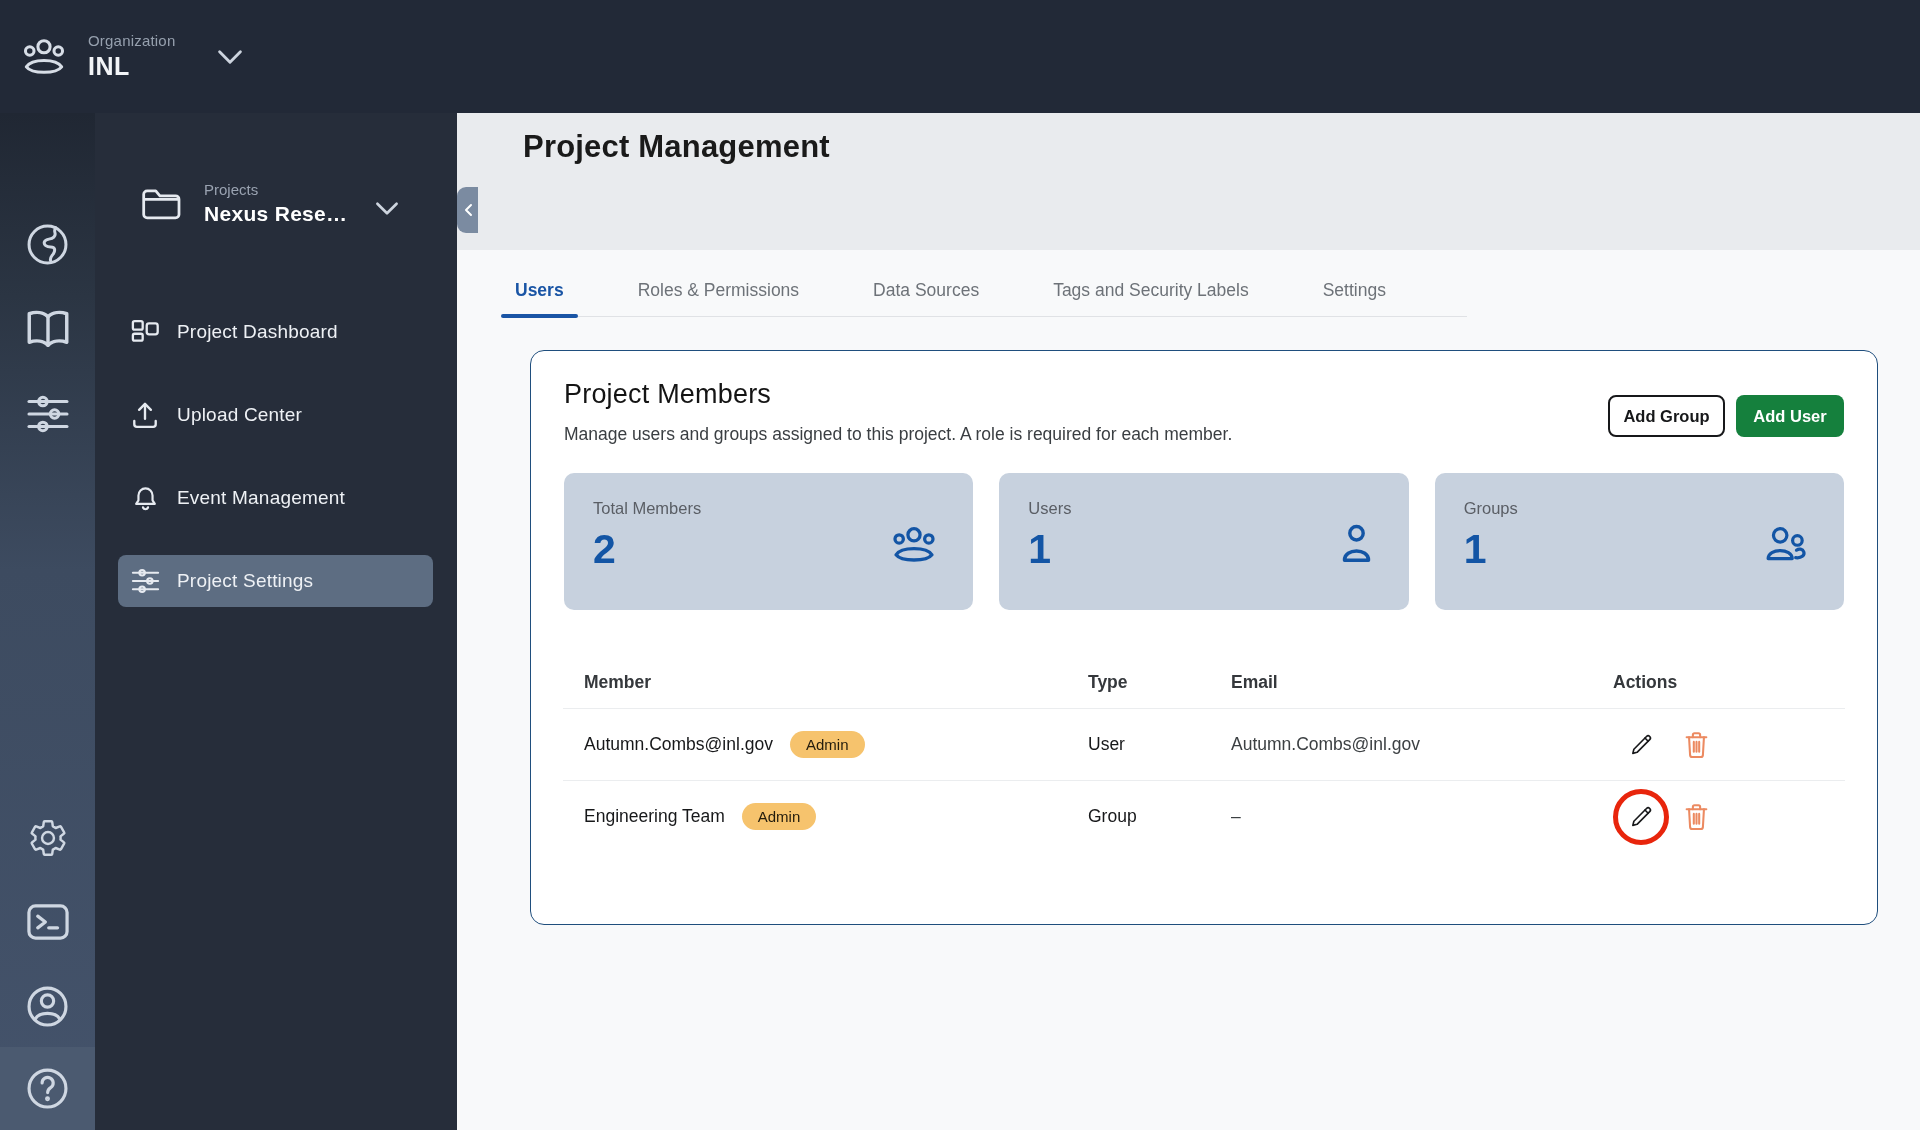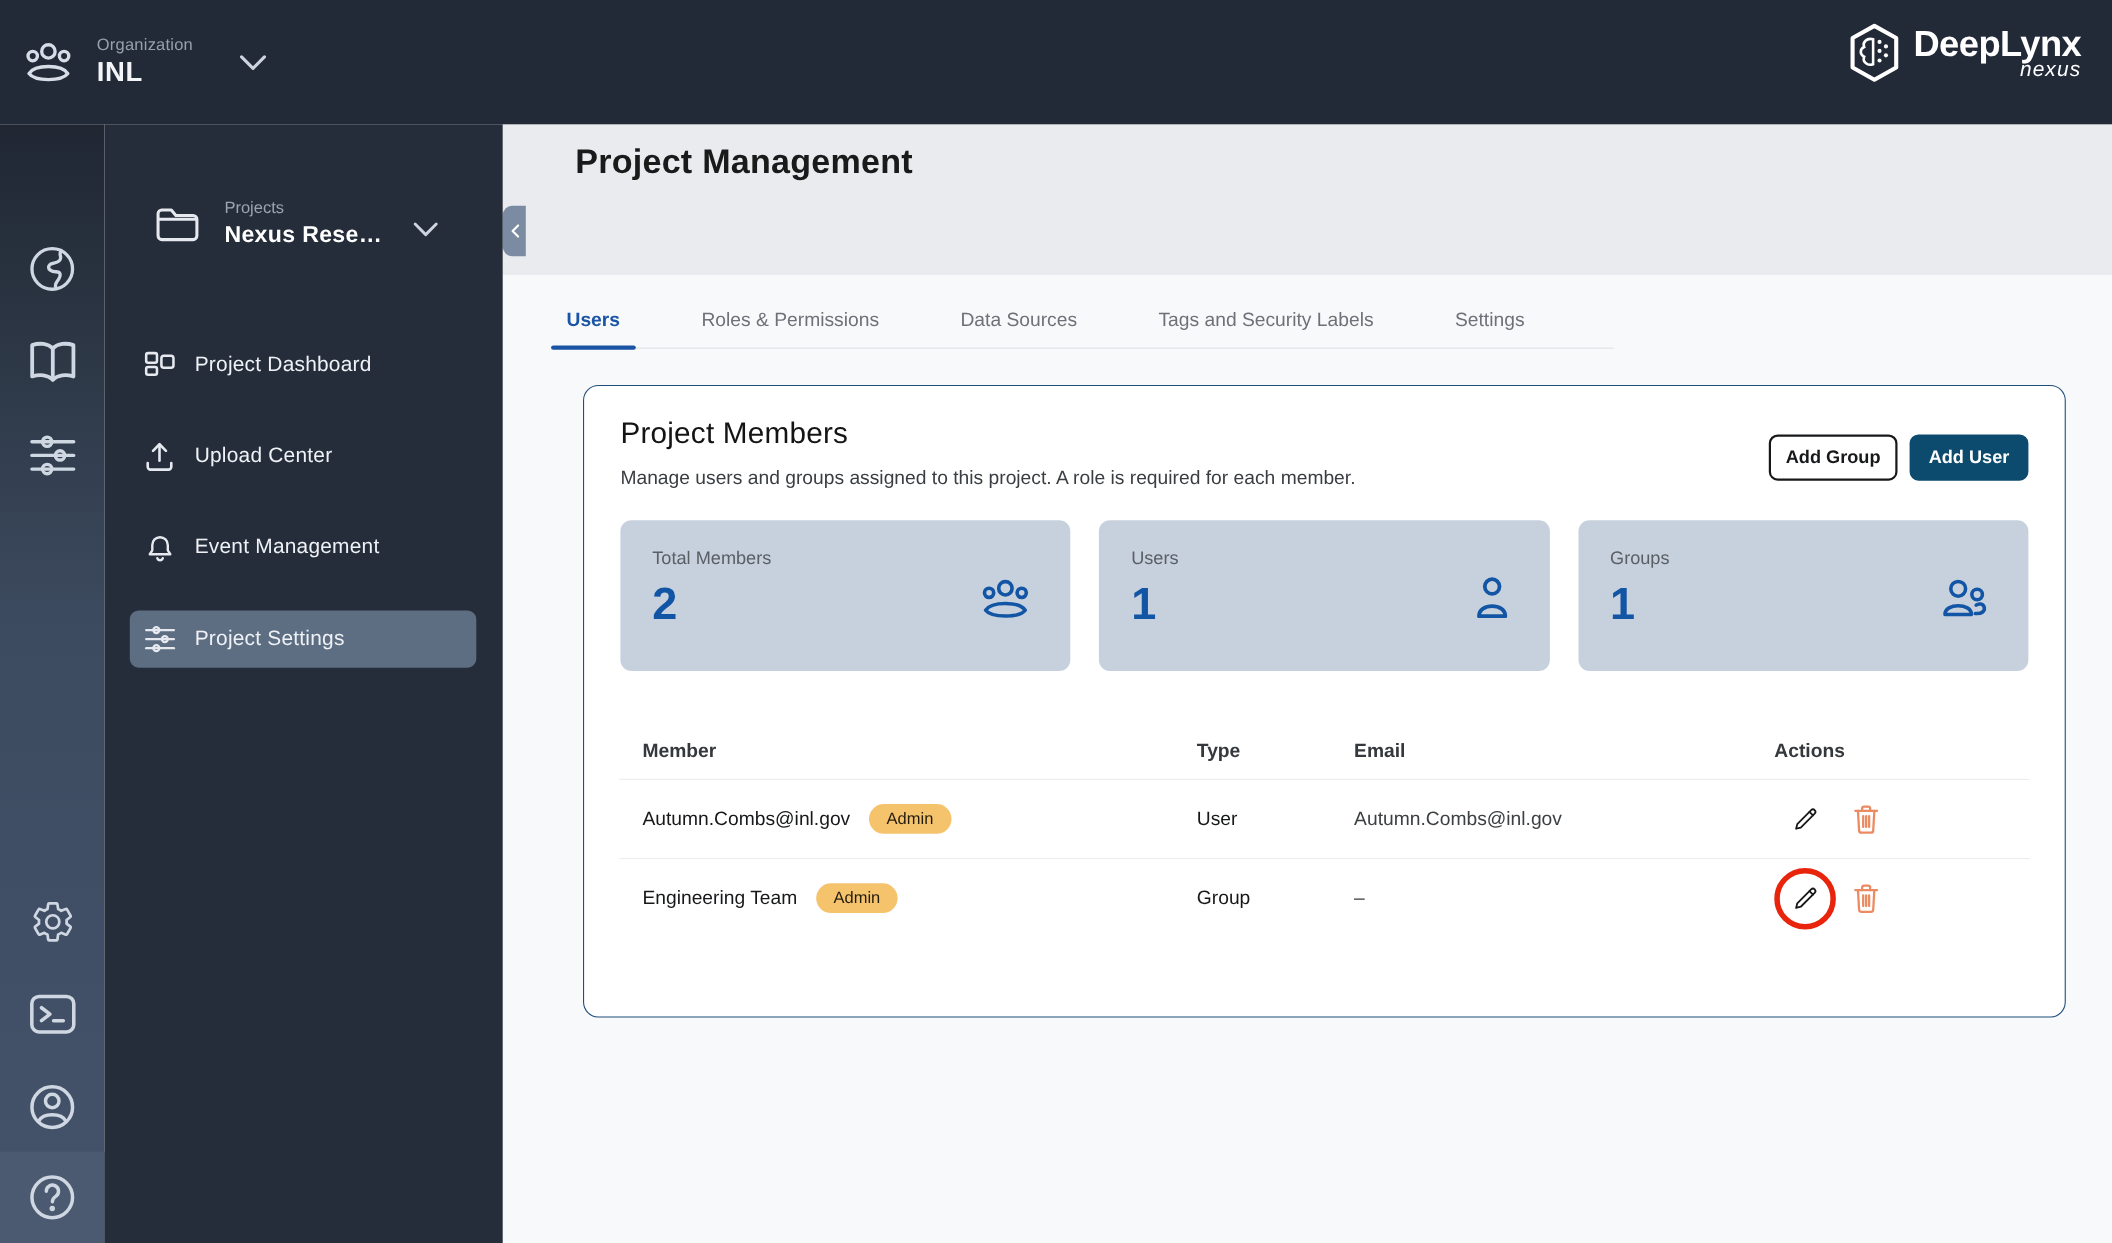--- a/index.html
+++ b/index.html
@@ -88,21 +88,21 @@
   .panel {
     position:absolute; left:73px; top:237px; width:1348px; height:575px;
     background:#ffffff; border:1px solid #1f4e7d; border-radius:14px;
   }
   .panel-title { margin:28px 0 0 33px; font-size:27px; font-weight:400; color:#141414; letter-spacing:.2px; }
   .panel-desc { margin:14px 0 0 33px; font-size:17.5px; color:#3a3e42; }
   .panel-actions { position:absolute; right:33px; top:44px; display:flex; gap:11px; }
   .btn { height:42px; border-radius:8px; font-size:16.5px; font-weight:700; cursor:pointer;
     display:flex; align-items:center; justify-content:center; font-family:"Liberation Sans",sans-serif; }
   .btn-outline { width:117px; background:#ffffff; border:2px solid #17181a; color:#17181a; }
-  .btn-filled { width:108px; background:#0c4a6e; border:none; color:#ffffff; }
+  .btn-filled { width:108px; background:#15803d; border:none; color:#ffffff; }
 
   .stats { display:flex; gap:26px; margin:28px 33px 0 33px; }
   .stat-card { flex:1; height:137px; background:#c7d1de; border-radius:10px; position:relative; padding:26px 0 0 29px; }
   .stat-label { font-size:16.5px; color:#5a5e65; }
   .stat-value { font-size:41px; font-weight:700; color:#1355a5; margin-top:8px; }
   .stat-icon { position:absolute; right:36px; top:50%; transform:translateY(-44%); color:#1355a5; }
 
   .table { margin:46px 32px 0 32px; }
   .trow { display:grid; grid-template-columns:504px 143px 382px 1fr; padding-left:21px; align-items:center; }
   .thead { height:52px; }
@@ -133,39 +133,20 @@
       </svg>
     </span>
     <span class="org-text">
       <div class="org-label">Organization</div>
       <div class="org-name">INL</div>
     </span>
     <span class="org-caret">
       <svg viewBox="0 0 20 12" width="26" height="16" fill="none" stroke="currentColor" stroke-width="2.2" stroke-linecap="round" stroke-linejoin="round">
         <polyline points="2,2 10,10 18,2"></polyline>
       </svg>
-    </span>
-  </div>
-  <div class="brand">
-    <span class="brand-icon">
-      <svg viewBox="0 0 44 48" width="52" height="56" fill="none" stroke="currentColor">
-        <path d="M22,3 L39,12.5 V35.5 L22,45 L5,35.5 V12.5 Z" stroke-width="3.2" stroke-linejoin="round"></path>
-        <path d="M21,13.5 c-5,-1.5 -8.5,2.5 -7,6 c-3.5,1.5 -3.5,6 0,7.5 c-1.5,3.5 2,7.5 7,6 Z" stroke-width="2"></path>
-        <g fill="currentColor" stroke="none">
-          <circle cx="26" cy="15.5" r="1.6"></circle>
-            <circle cx="31" cy="19" r="1.6"></circle>
-          <circle cx="26" cy="22.5" r="1.6"></circle>
-            <circle cx="31" cy="26" r="1.6"></circle>
-          <circle cx="26" cy="30" r="1.6"></circle>
-        </g>
-      </svg>
-    </span>
-    <span class="brand-text">
-      <div class="brand-name">DeepLynx</div>
-      <div class="brand-sub">nexus</div>
     </span>
   </div>
 </div>
 
 <div class="rail">
   <div class="rail-btn rail-top">
     <svg viewBox="0 0 30 30" width="45" height="45" fill="none" stroke="currentColor" stroke-width="2">
       <circle cx="15" cy="15" r="12.3"></circle>
       <path d="M20.5,3.8 c-2.2,3 1.2,3.8 -1.3,6.3 c-2,2 -5.2,0.6 -6.2,3 c-0.9,2.2 1.6,3.6 4.1,3.6 c3.1,0 3.1,2 2,4.1 c-0.9,1.8 -2.6,2.6 -2.1,4.9" stroke-linecap="round"></path>
     </svg>

